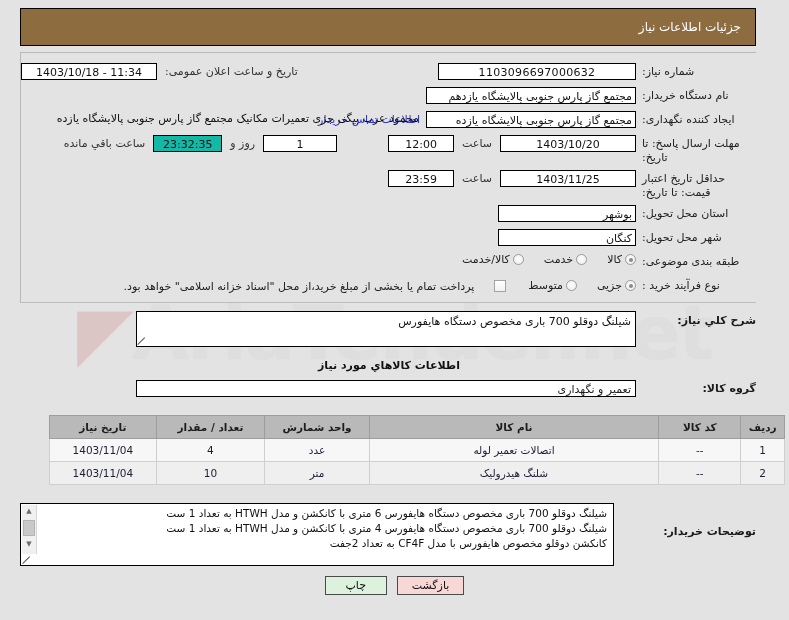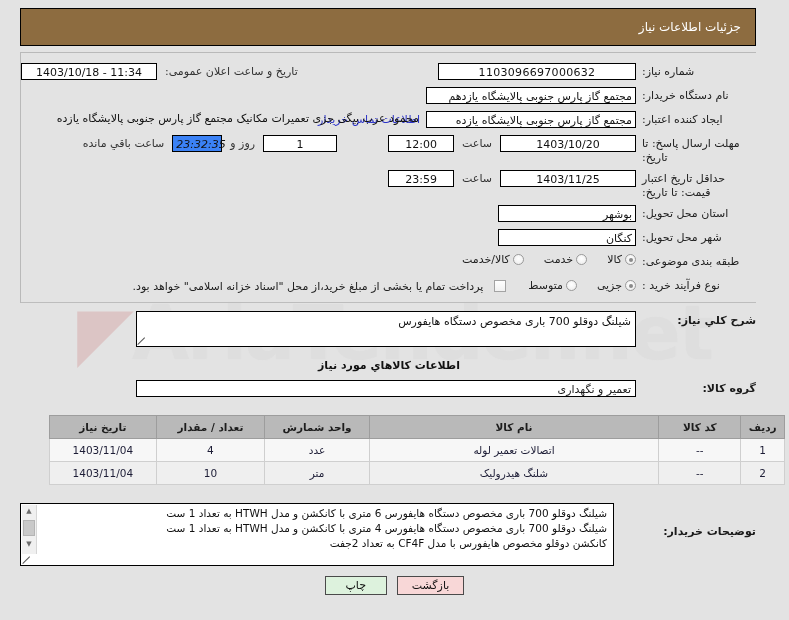--- a/index.html
+++ b/index.html
@@ -119,25 +119,24 @@
     overflow: visible;
   }
   .fld.ltr { direction: ltr; }
   .fld.bignum { width: 198px; letter-spacing: .3px; }
   .fld.org { width: 210px; text-align: right; }
   .fld.creator { width: 210px; text-align: right; }
   .fld.date { width: 136px; text-align: center; }
   .fld.time { width: 66px; margin-left: 45px; }
   .fld.days { width: 74px; }
   .fld.timer {
-    width: 50px;
-    background: #3b82f6;
+    width: 69px;
+    background: #14b8a6;
     border: 1px solid #000;
     color: #111;
-    font-style: italic;
   }
   .fld.place { width: 138px; text-align: right; }
 
   .inline-label {
     font-size: 11px;
     color: #333;
     padding: 0 2px;
   }
   .link {
     color: #2b33c9;
@@ -188,21 +187,21 @@
     height: 4px;
     border-radius: 50%;
     background: #8a8a8a;
   }
   .radio-label { font-size: 11px; color: #222; }
 
   
   .check-row {
     display: flex;
     align-items: flex-start;
-    gap: 11px;
+    gap: 20px;
     margin-top: 2px;
   }
   .checkbox {
     width: 12px;
     height: 12px;
     border: 1px solid #a3a3a3;
     background: linear-gradient(180deg, #ffffff 0%, #f1f1f1 100%);
     box-sizing: border-box;
     flex: 0 0 12px;
     margin-top: 1px;
@@ -471,21 +470,21 @@
       </div>
 
       <div class="frow">
         <div class="flabel">نام دستگاه خریدار:</div>
         <div class="fctl">
           <div class="fld org">مجتمع گاز پارس جنوبی  پالایشگاه یازدهم</div>
         </div>
       </div>
 
       <div class="frow">
-        <div class="flabel">ایجاد کننده اعتبار:</div>
+        <div class="flabel">ایجاد کننده نگهداری:</div>
         <div class="fctl">
           <div class="fld creator">مجتمع گاز پارس جنوبی  پالایشگاه یازده</div>
           <span class="link">اطلاعات تماس خریدار</span>
           <span class="overflow-clip">محمود عرب بیگی جزی تعمیرات مکانیک مجتمع گاز پارس جنوبی  پالایشگاه یازده</span>
         </div>
       </div>
 
       <div class="frow">
         <div class="flabel">مهلت ارسال پاسخ: تا تاریخ:</div>
         <div class="fctl">

